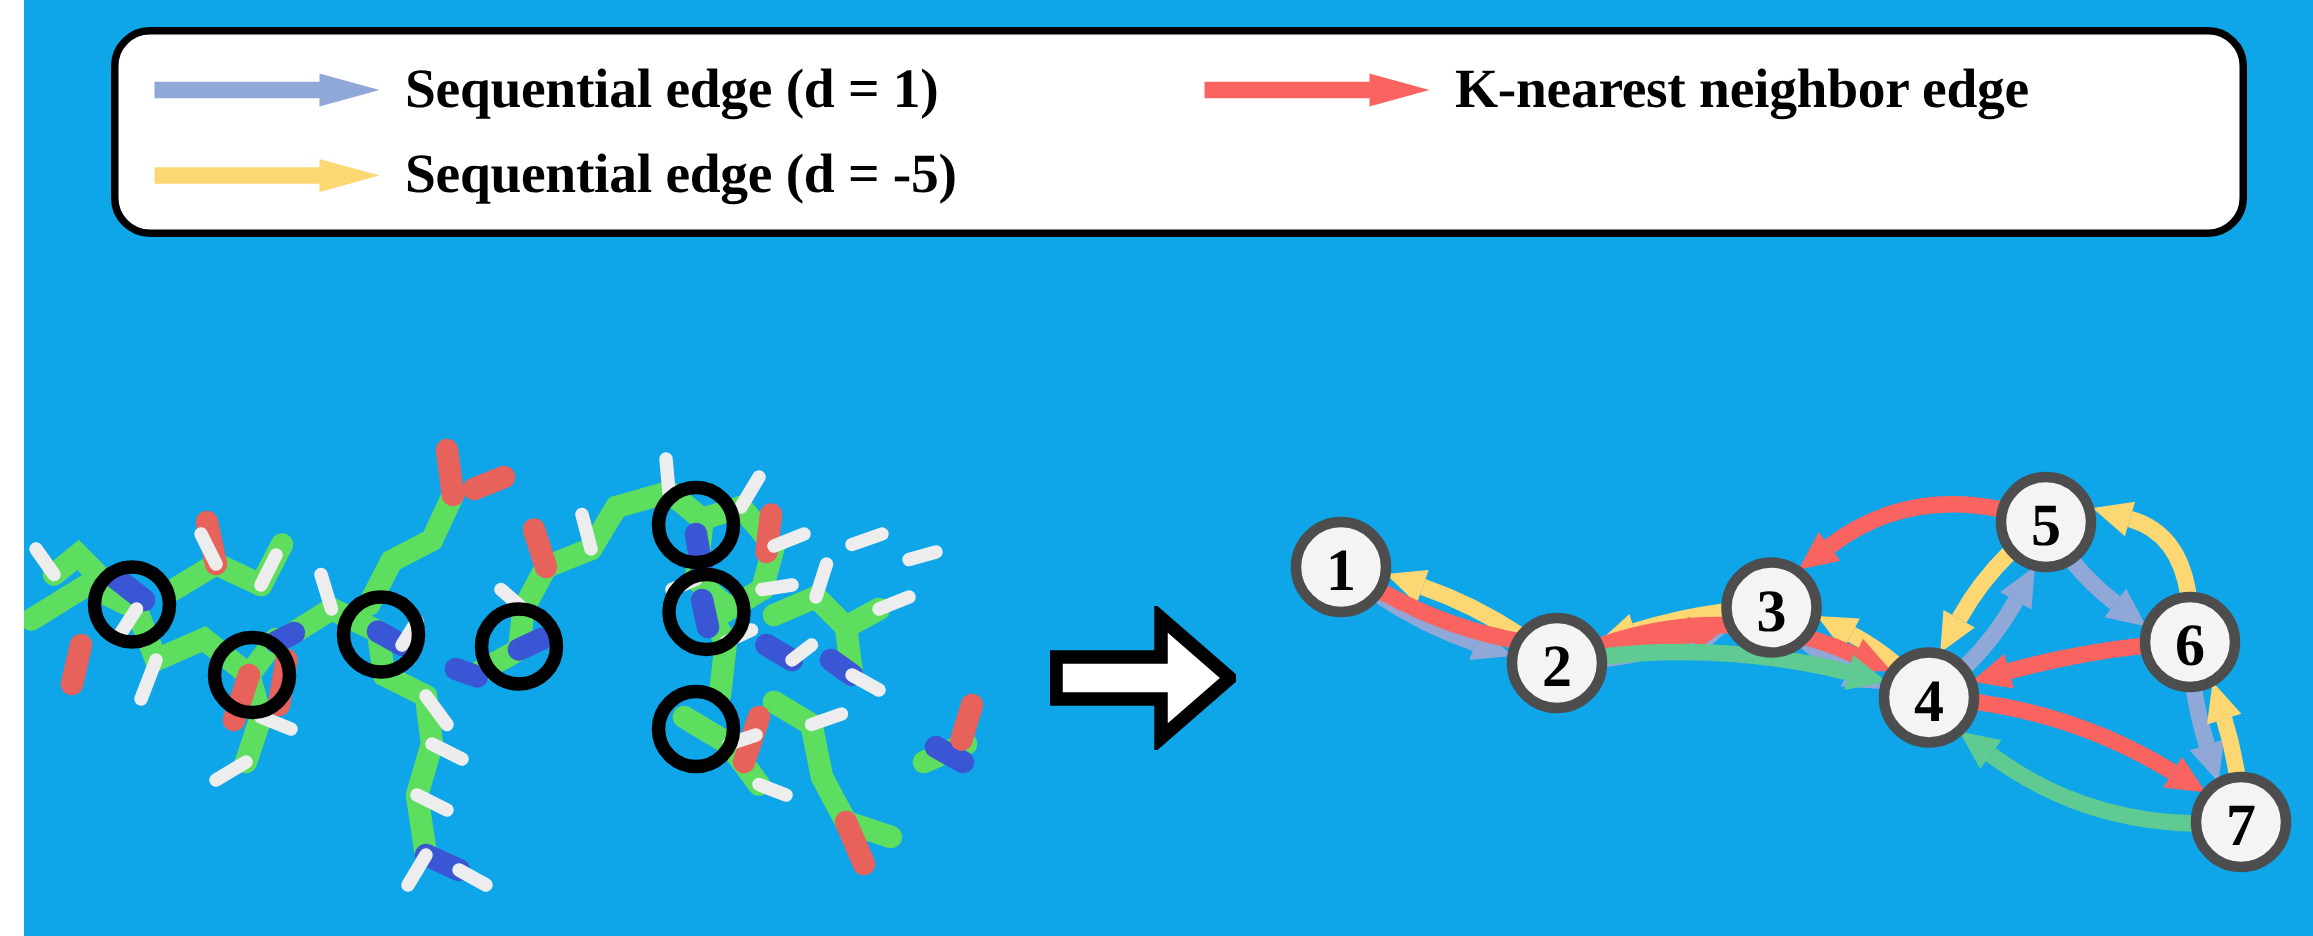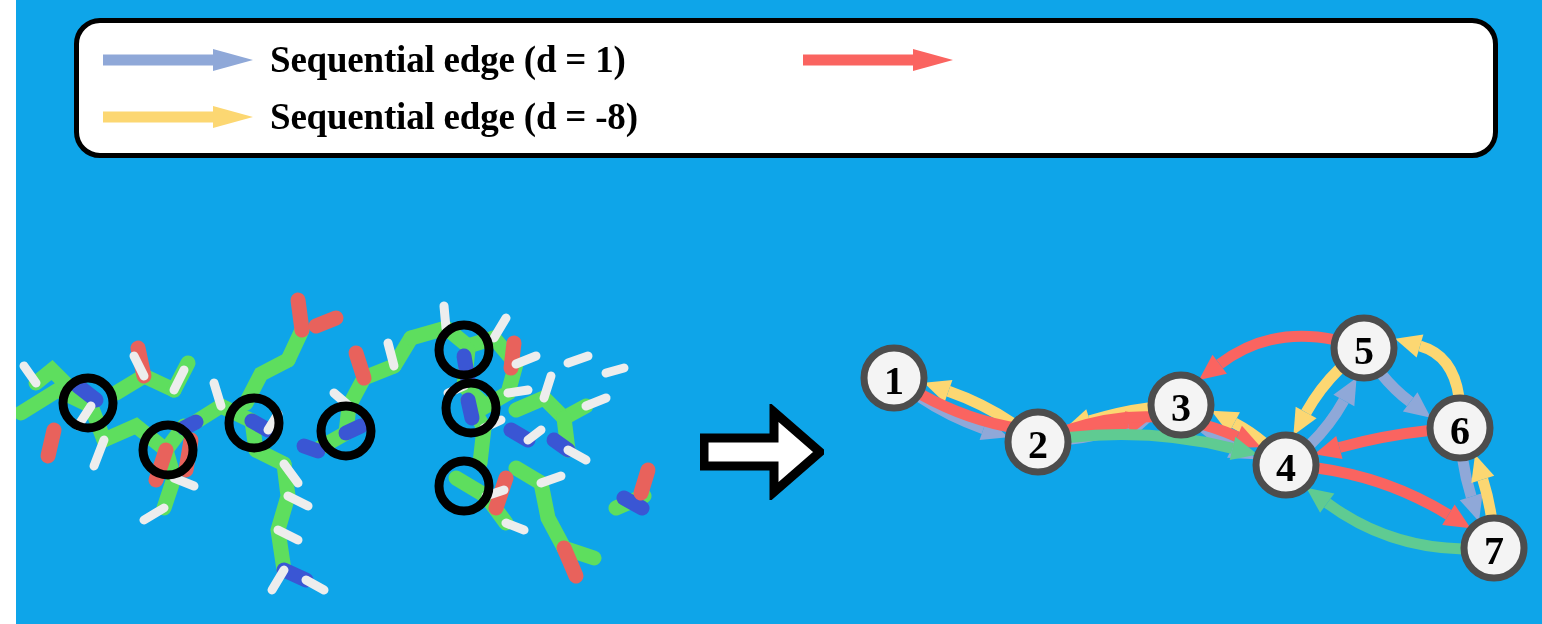--- a/index.html
+++ b/index.html
@@ -120,28 +120,29 @@
           <path d="M112,2 L152,13 L112,24 Z" fill="#8fa8d8"></path>
         </svg>
         <span class="legend-label">Sequential edge (d = 1)</span>
       </div>
 
       <div class="legend-item">
         <svg class="legend-arrow" viewBox="0 0 155 26">
           <path d="M2,13 L118,13" stroke="#fa6460" stroke-width="11" fill="none"></path>
           <path d="M112,2 L152,13 L112,24 Z" fill="#fa6460"></path>
         </svg>
+        <span class="legend-label">K-nearest neighbor edge</span>
       </div>
 
       <div class="legend-item">
         <svg class="legend-arrow" viewBox="0 0 155 26">
           <path d="M2,13 L118,13" stroke="#fcd772" stroke-width="11" fill="none"></path>
           <path d="M112,2 L152,13 L112,24 Z" fill="#fcd772"></path>
         </svg>
-        <span class="legend-label">Sequential edge (d = -8)</span>
+        <span class="legend-label">Sequential edge (d = -5)</span>
       </div>
 
 
     </div>
   </div>
 
   <div id="protein-panel">
     <svg id="protein-svg" viewBox="0 0 660 420">
       <g stroke-linecap="round" fill="none">
 

